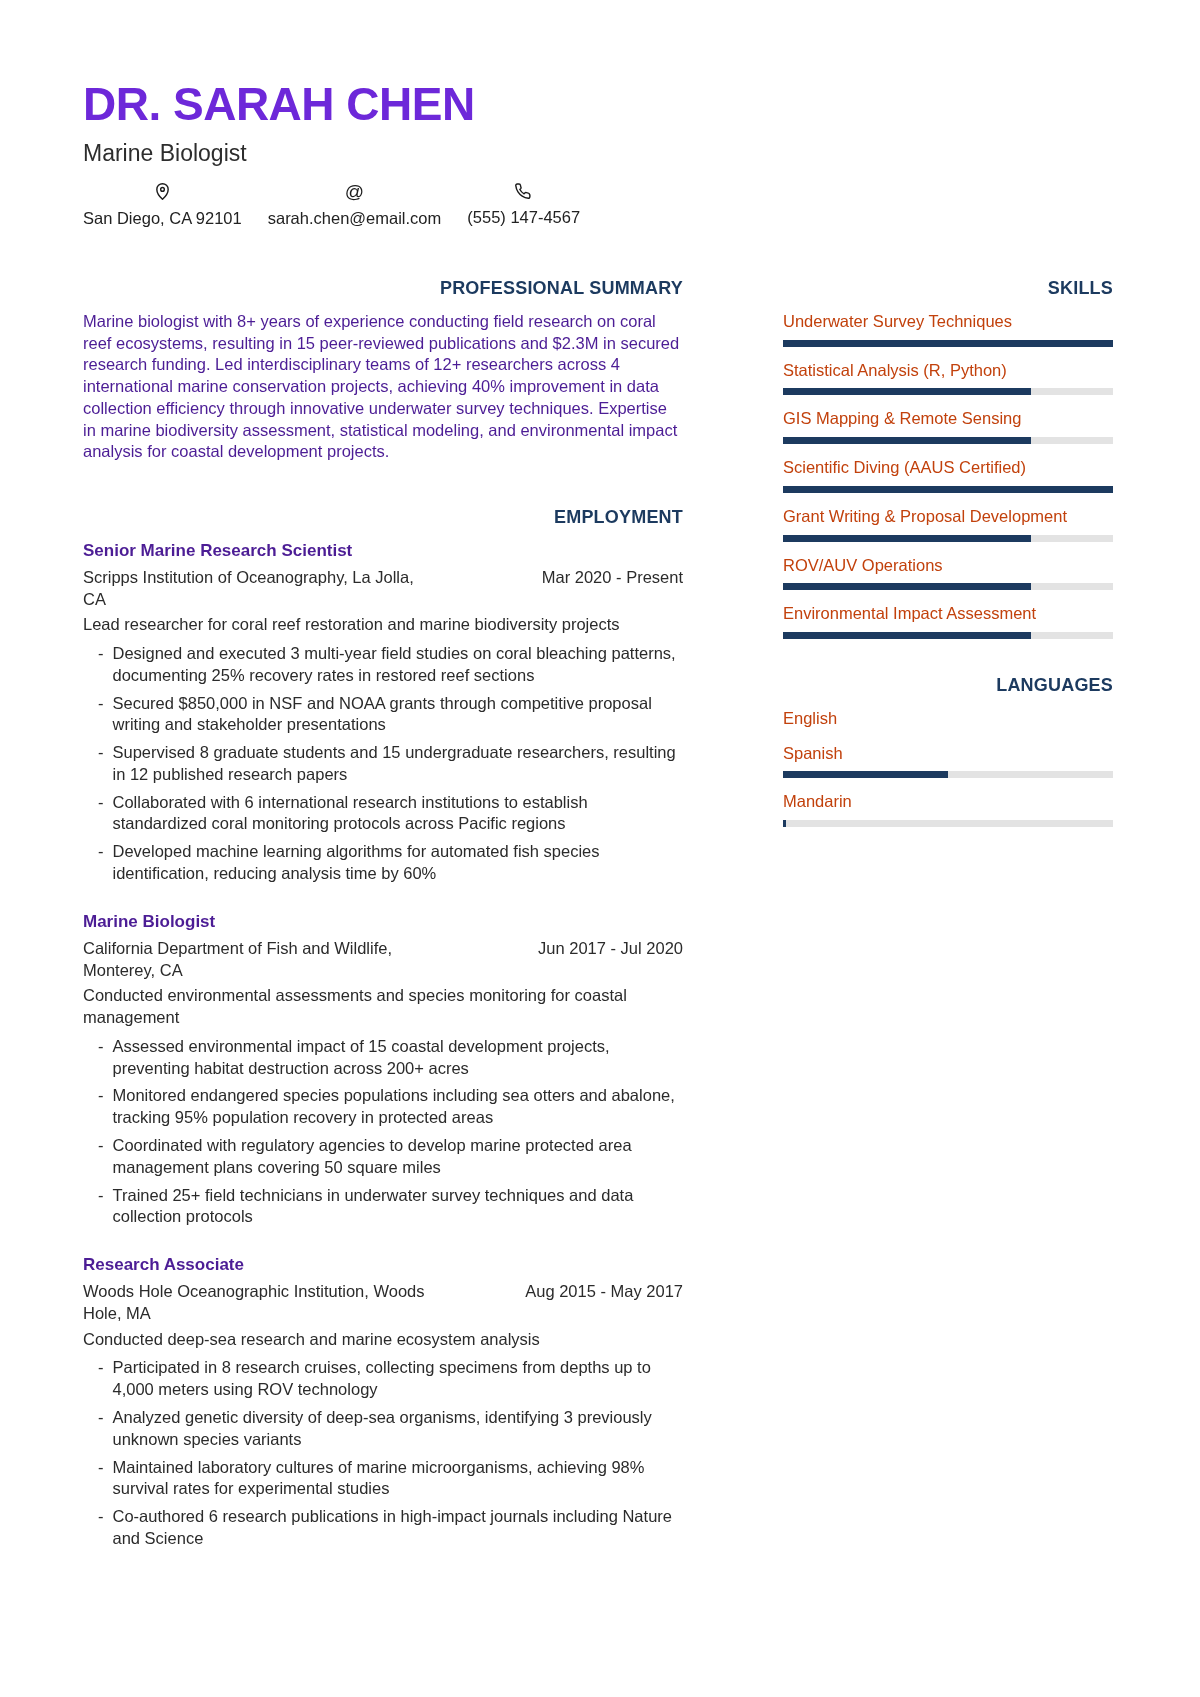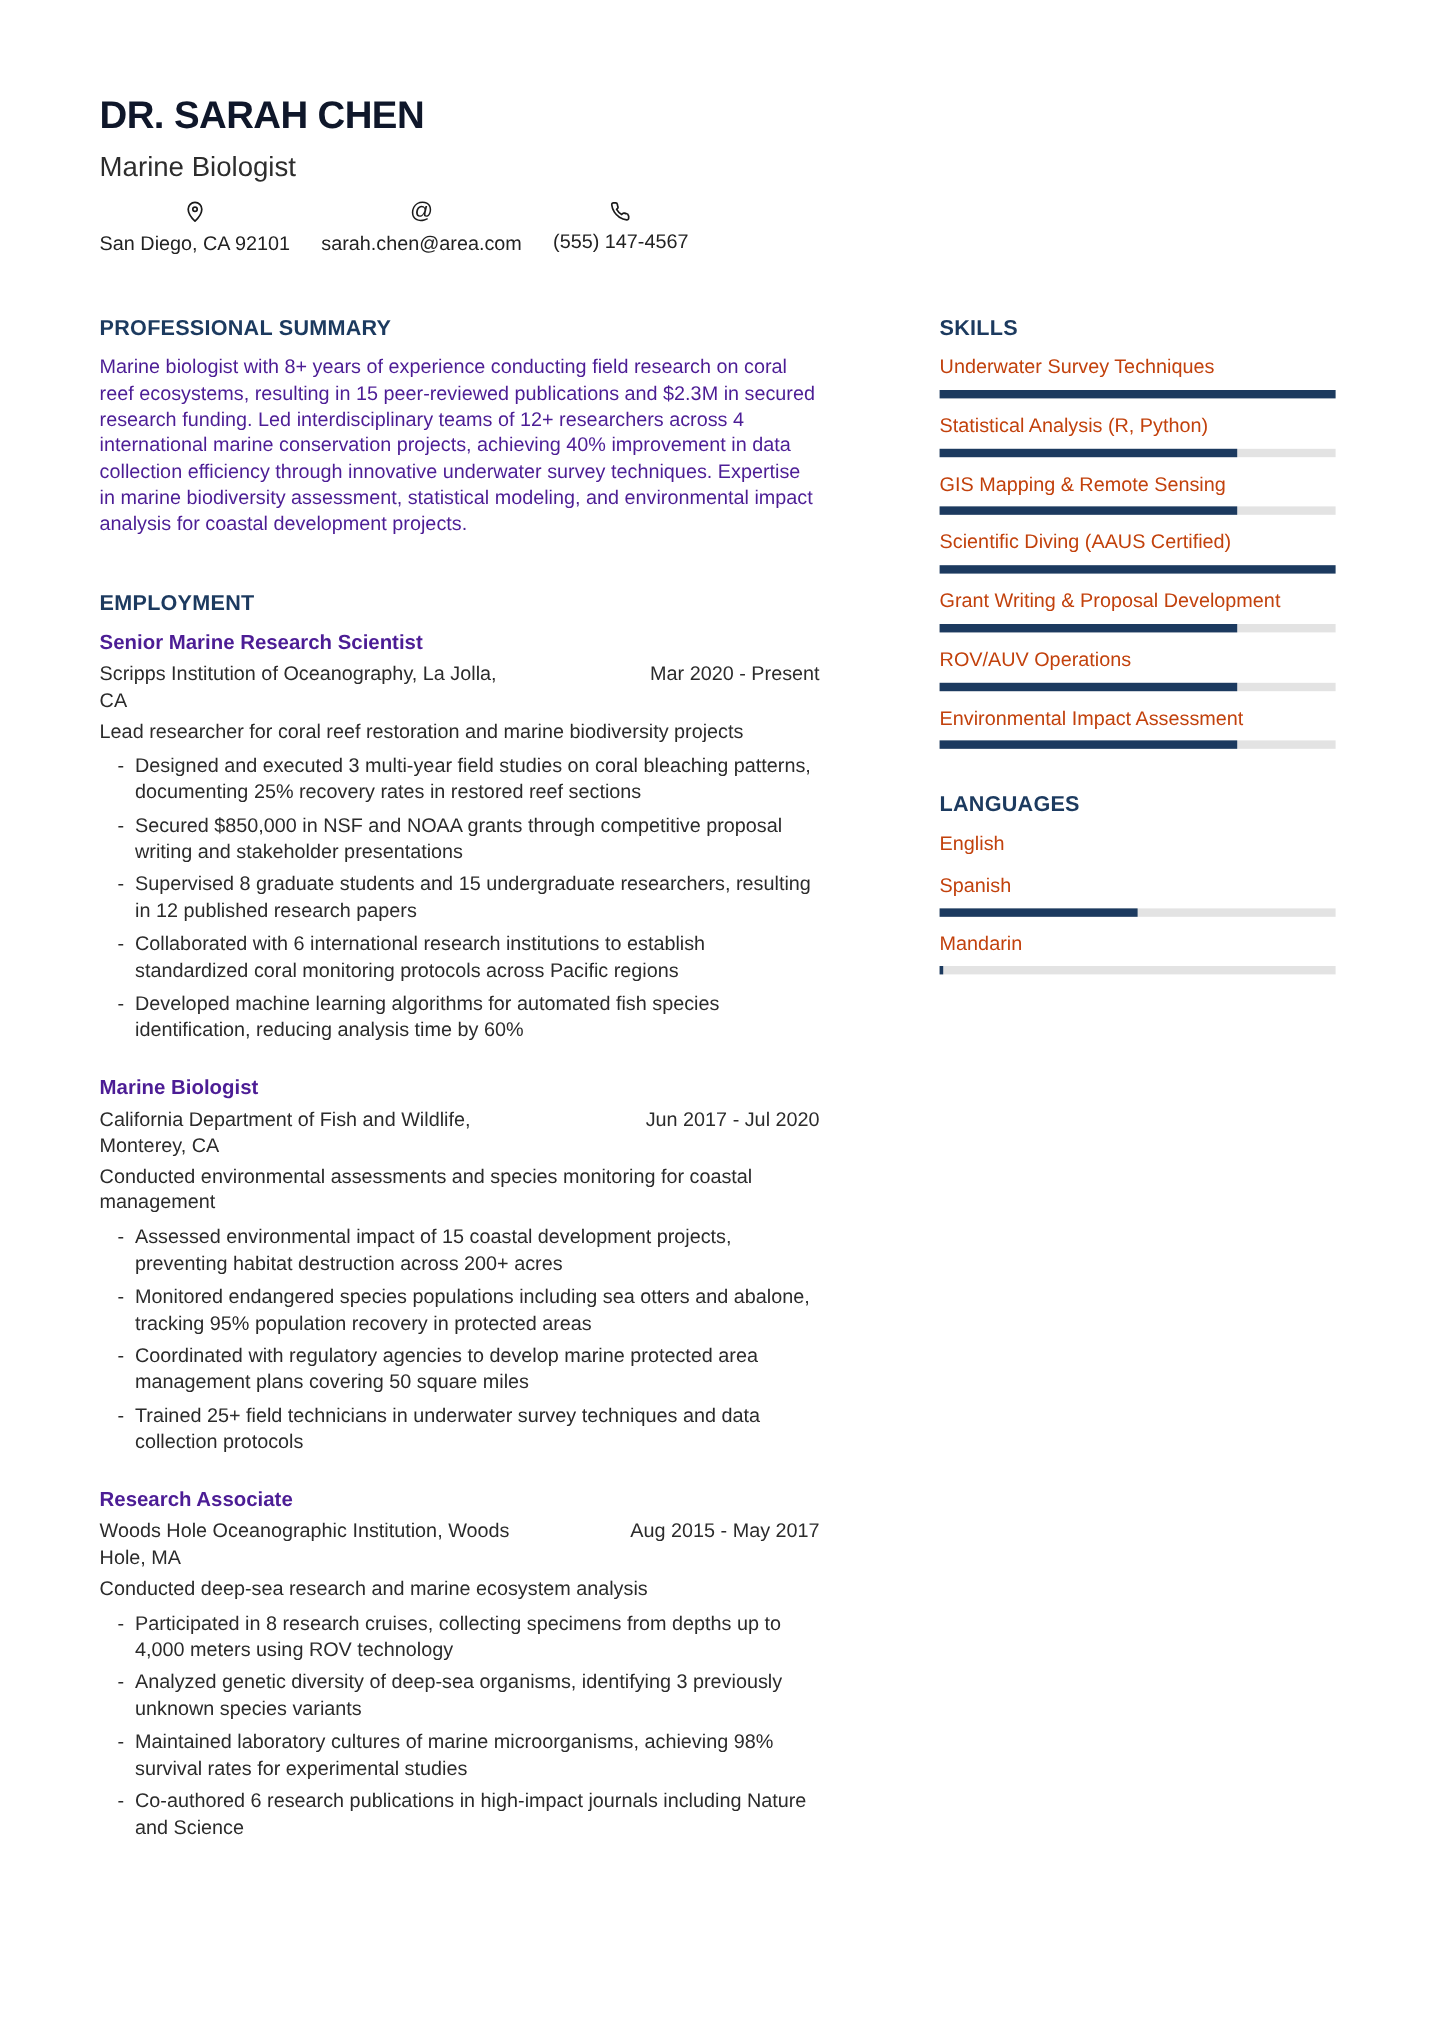--- a/index.html
+++ b/index.html
@@ -6,37 +6,37 @@
   html, body { background: #ffffff; }
   body {
     width: 1200px; height: 1697px; overflow: hidden;
     font-family: "Liberation Sans", "DejaVu Sans", sans-serif;
     color: #2b2b2b;
   }
   .page { padding: 80px 87px 0 83px; }
 
   
   h1 {
-    font-size: 32px; font-weight: 700; color: #0f172a;
+    font-size: 46px; font-weight: 700; color: #6d28d9;
     letter-spacing: -0.5px; line-height: 1.05; margin-bottom: 11px;
   }
   .subtitle { font-size: 23px; color: #2d2d2d; line-height: 1.3; margin-bottom: 13px; }
   .contacts { display: flex; align-items: center; gap: 26px; font-size: 16.5px; color: #222; }
   .contact { display: inline-flex; align-items: center; gap: 8px; flex-direction: column; }
   .contact svg { display: block; }
   .at-glyph { font-size: 19px; font-weight: 400; color: #1b1b1b; line-height: 1; }
 
   
   .columns { display: flex; justify-content: space-between; margin-top: 50px; }
   main { width: 600px; }
   aside { width: 330px; }
 
   h2 {
     font-size: 18px; font-weight: 700; color: #1c3a5f;
-    letter-spacing: 0.2px; line-height: 1.2; margin-bottom: 11px;
+    letter-spacing: 0.2px; line-height: 1.2; margin-bottom: 11px; text-align: right;
   }
   .summary-text { font-size: 16.5px; line-height: 1.32; color: #4c1d95; }
 
   
   section.employment { margin-top: 44px; }
   .job { margin-bottom: 26px; }
   .job-title { font-size: 17px; font-weight: 700; color: #4c1d95; line-height: 1.3; margin-bottom: 5px; }
   .job-meta { display: flex; justify-content: space-between; align-items: flex-start; margin-bottom: 4px; gap: 48px; }
   .company { font-size: 16.5px; line-height: 1.32; max-width: 358px; }
   .dates { font-size: 16.5px; line-height: 1.32; text-align: right; white-space: nowrap; }
@@ -64,21 +64,21 @@
     <div class="contacts">
       <span class="contact">
         <svg width="17" height="19" viewBox="0 0 24 26" fill="none" stroke="#1b1b1b" stroke-width="2" stroke-linecap="round" stroke-linejoin="round">
           <path d="M12 24 C12 24 4 16.5 4 10 a8 8 0 1 1 16 0 c0 6.5-8 14-8 14 z"></path>
           <circle cx="12" cy="10" r="2.6"></circle>
         </svg>
         <span>San Diego, CA 92101</span>
       </span>
       <span class="contact">
         <span class="at-glyph">@</span>
-        <span>sarah.chen@area.com</span>
+        <span>sarah.chen@email.com</span>
       </span>
       <span class="contact">
         <svg width="17" height="17" viewBox="0 0 24 24" fill="none" stroke="#1b1b1b" stroke-width="2" stroke-linecap="round" stroke-linejoin="round">
           <path d="M21 16.9v2.6a2 2 0 0 1-2.2 2 19.8 19.8 0 0 1-8.6-3.1 19.4 19.4 0 0 1-6-6A19.8 19.8 0 0 1 1.1 3.7 2 2 0 0 1 3.1 1.5h2.6a2 2 0 0 1 2 1.7c.13.96.36 1.9.7 2.8a2 2 0 0 1-.45 2.1L6.8 9.2a16 16 0 0 0 6 6l1.1-1.15a2 2 0 0 1 2.1-.45c.9.34 1.84.57 2.8.7a2 2 0 0 1 1.7 2z"></path>
         </svg>
         <span>(555) 147-4567</span>
       </span>
     </div>
   </header>
 

